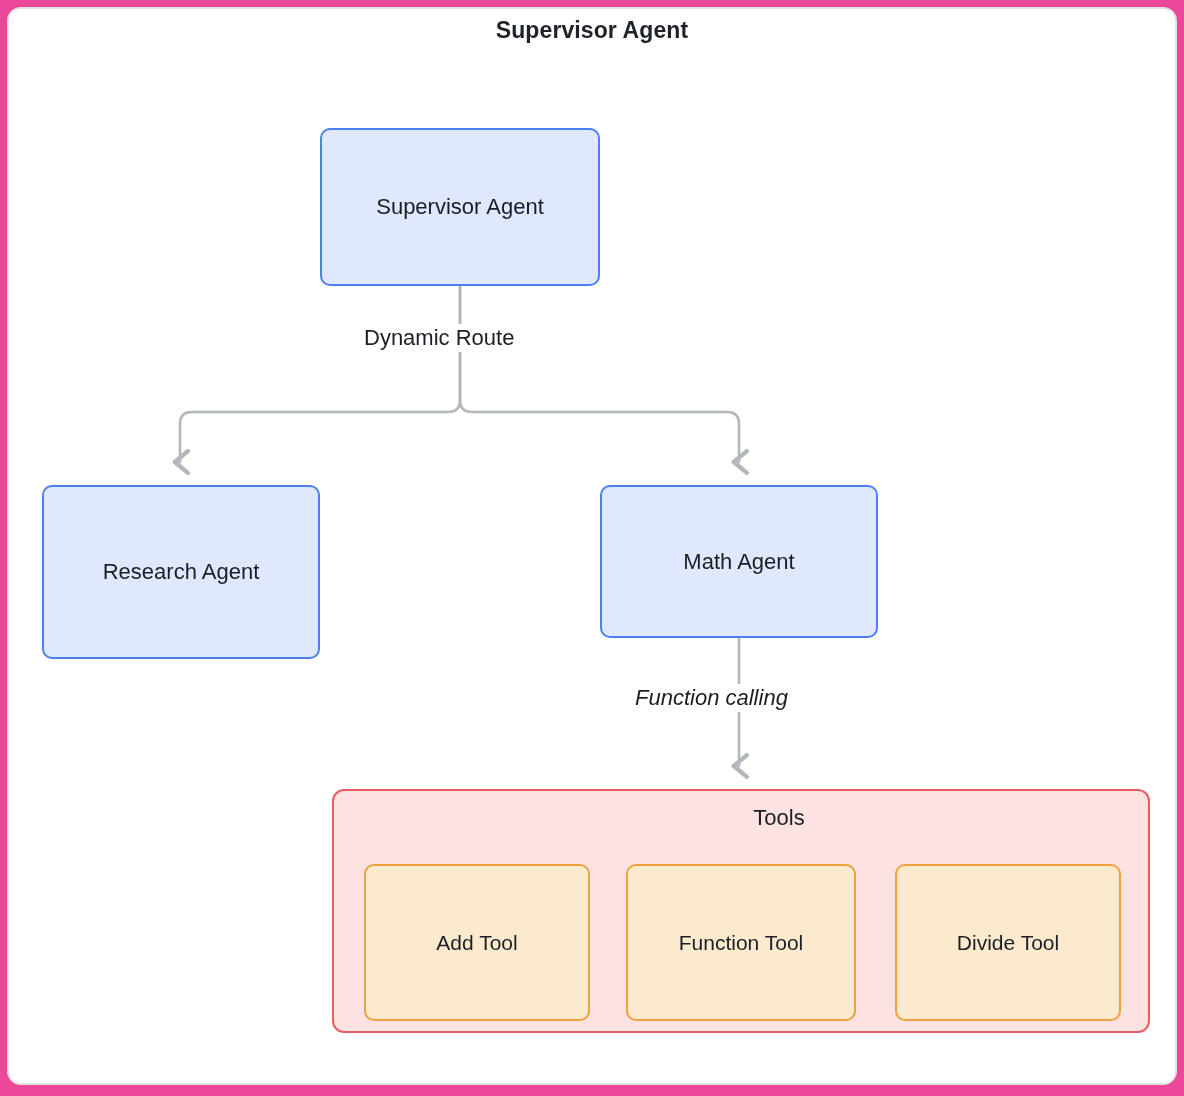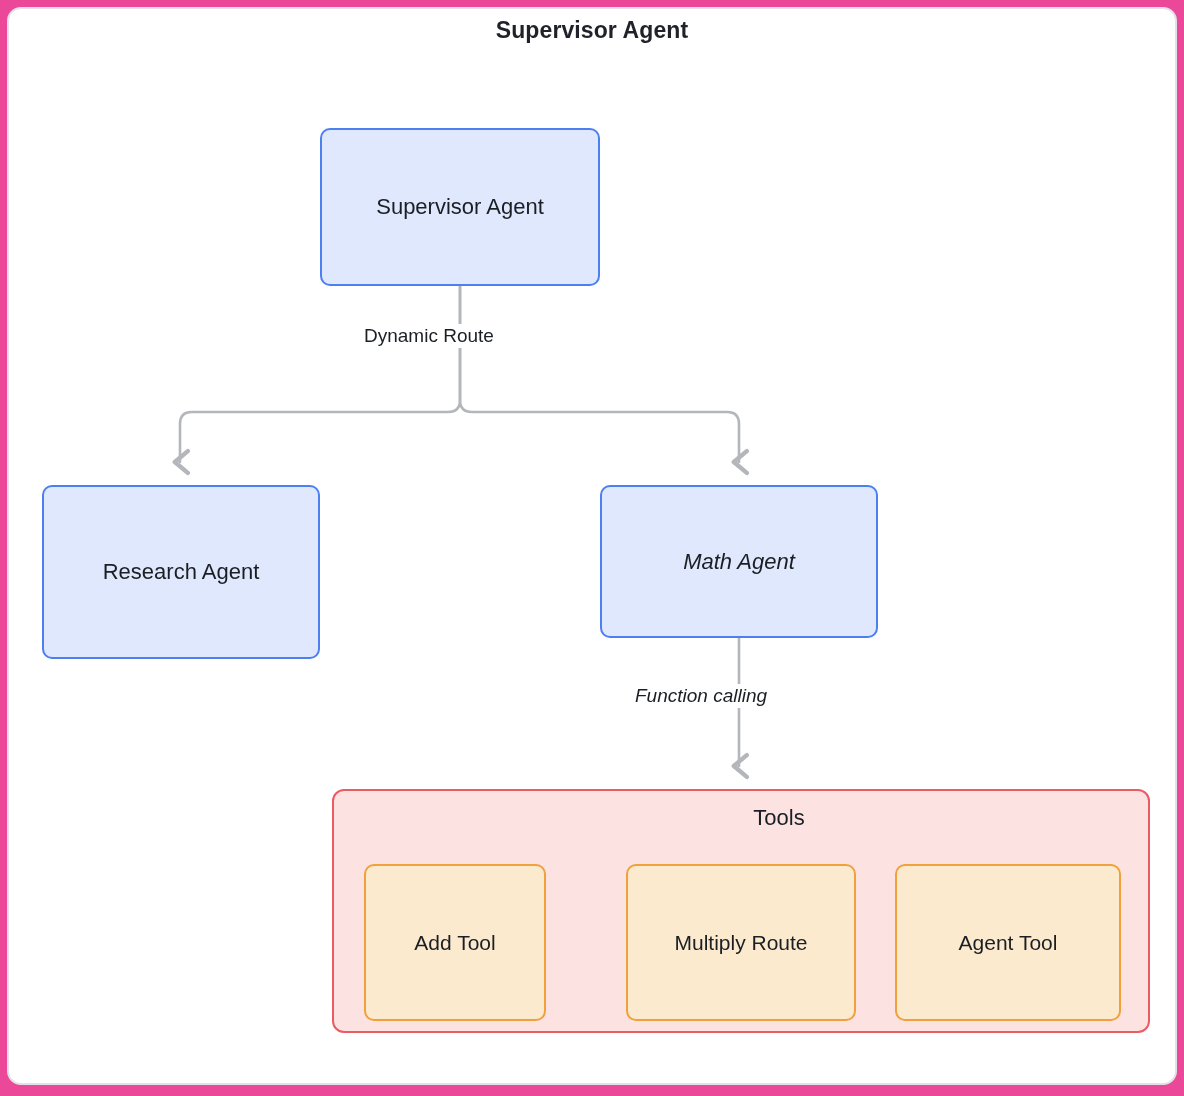--- a/index.html
+++ b/index.html
@@ -69,21 +69,21 @@
   .agent-node {
     background: #dfe8fd;
     border: 2.5px solid #4c7ff0;
     border-radius: 10px;
     color: #1b1f24;
     font-size: 22px;
   }
 
   #node-supervisor { left: 320px; top: 128px; width: 280px; height: 158px; }
   #node-research   { left: 42px;  top: 485px; width: 278px; height: 174px; }
-  #node-math       { left: 600px; top: 485px; width: 278px; height: 153px; font-style: italic; }
+  #node-math       { left: 600px; top: 485px; width: 278px; height: 153px; }
 
   
   .tools-group {
     position: absolute;
     left: 332px;
     top: 789px;
     width: 818px;
     height: 244px;
     box-sizing: border-box;
     background: #fde2e2;
@@ -109,28 +109,28 @@
     border: 2.5px solid #f0a03c;
     border-radius: 10px;
     display: flex;
     align-items: center;
     justify-content: center;
     font-size: 21px;
     color: #1b1f24;
     top: 73px;
     height: 157px;
   }
-  .tool-node.t0 { left: 30px;  width: 182px; }
+  .tool-node.t0 { left: 30px;  width: 226px; }
   .tool-node.t1 { left: 292px; width: 230px; }
   .tool-node.t2 { left: 561px; width: 226px; }
 
   
   .edge-label {
     position: absolute;
-    font-size: 19px;
+    font-size: 22px;
     color: #1b1f24;
     background: #ffffff;
     padding: 1px 6px;
     white-space: nowrap;
   }
   #label-dynamic-route { left: 358px; top: 324px; }
   #label-function-calling { left: 629px; top: 684px; font-style: italic; }
 </style>
 </head>
 <body>
@@ -168,25 +168,25 @@
   </div>
 
   <div class="tools-group">
     <div class="tools-group-label">Tools</div>
 
     <div class="tool-node t0">
       <span>Add Tool</span>
     </div>
 
     <div class="tool-node t1">
-      <span>Multiply Route</span>
+      <span>Function Tool</span>
     </div>
 
     <div class="tool-node t2">
-      <span>Agent Tool</span>
+      <span>Divide Tool</span>
     </div>
   </div>
 
   <div id="label-dynamic-route" class="edge-label">Dynamic Route</div>
 
   <div id="label-function-calling" class="edge-label">Function calling</div>
 
 </div>
 
 </body></html>

